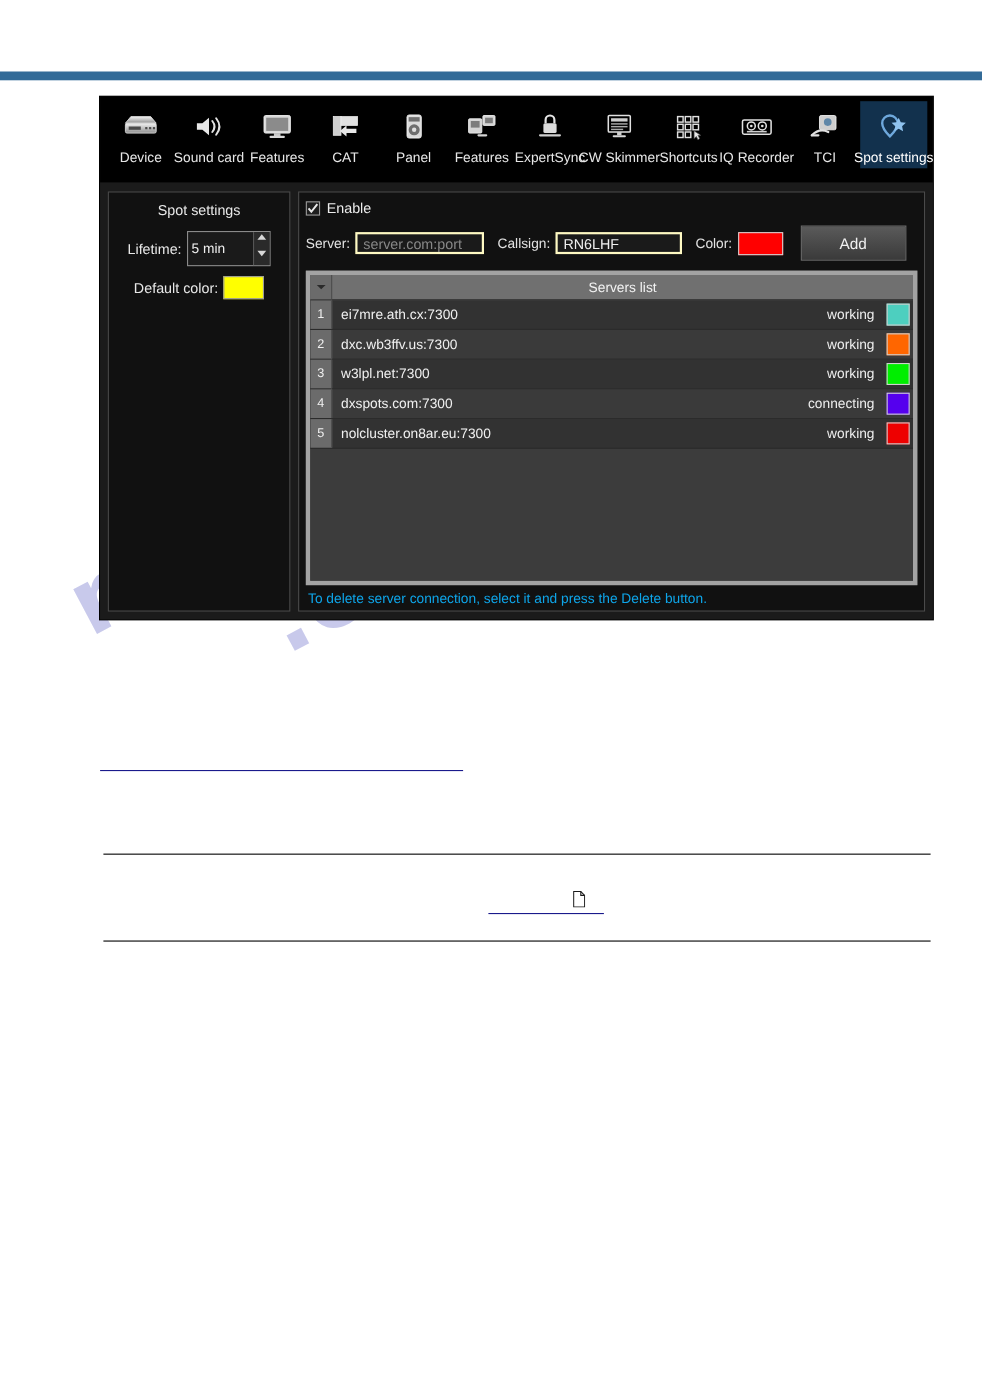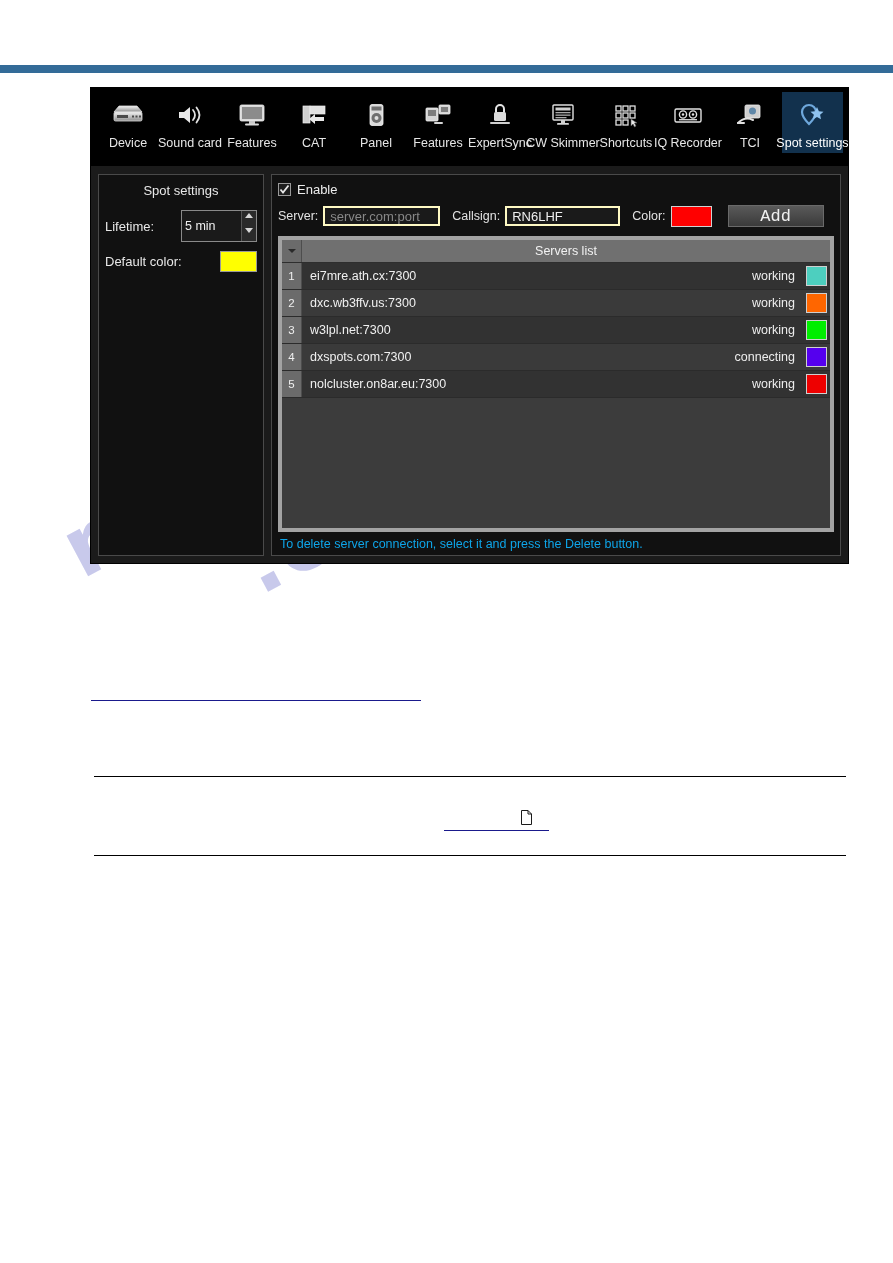--- a/index.html
+++ b/index.html
@@ -131,21 +131,21 @@
   }
   .panel-title {
     text-align: center;
     color: #e8e8e8;
     font-size: 13px;
     margin-bottom: 12px;
   }
   .field-row {
     display: flex;
     align-items: center;
-    justify-content: space-between;
+    justify-content: center;
     margin-bottom: 9px;
   }
   .field-label {
     color: #e8e8e8;
     font-size: 13px;
     margin-right: 5px;
     white-space: nowrap;
   }
   .spinner {
     display: flex;
@@ -245,26 +245,26 @@
   .input-server { width: 117px; margin-right: 12px; }
   .input-call   { width: 115px; margin-right: 12px; }
   .color-swatch-sm {
     width: 41px; height: 21px;
     border: 1px solid #d0d0d0;
     box-sizing: border-box;
     margin-right: 16px;
     cursor: pointer;
   }
   .add-btn {
-    width: 96px; height: 22px;
+    width: 96px; height: 32px;
     border: 1px solid #6a6a6a;
     background: linear-gradient(#5a5a5a, #3a3a3a);
     color: #f0f0f0;
-    font-size: 17px;
-    font-family: Liberation Mono, monospace;
+    font-size: 14px;
+    font-family: Liberation Sans, sans-serif;
     cursor: pointer;
   }
 
   
   .table-wrap {
     flex: 1;
     border: 4px solid #a3a3a3;
     background: #3c3c3c;
     display: flex;
     flex-direction: column;

